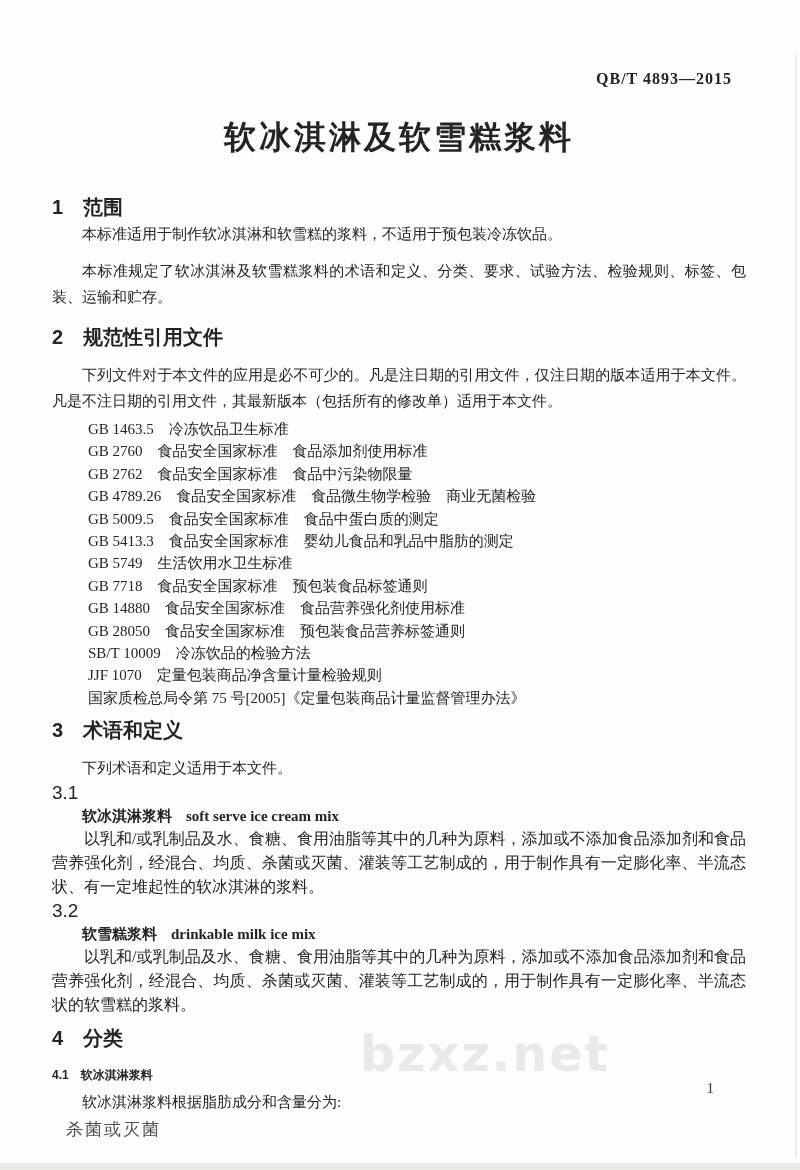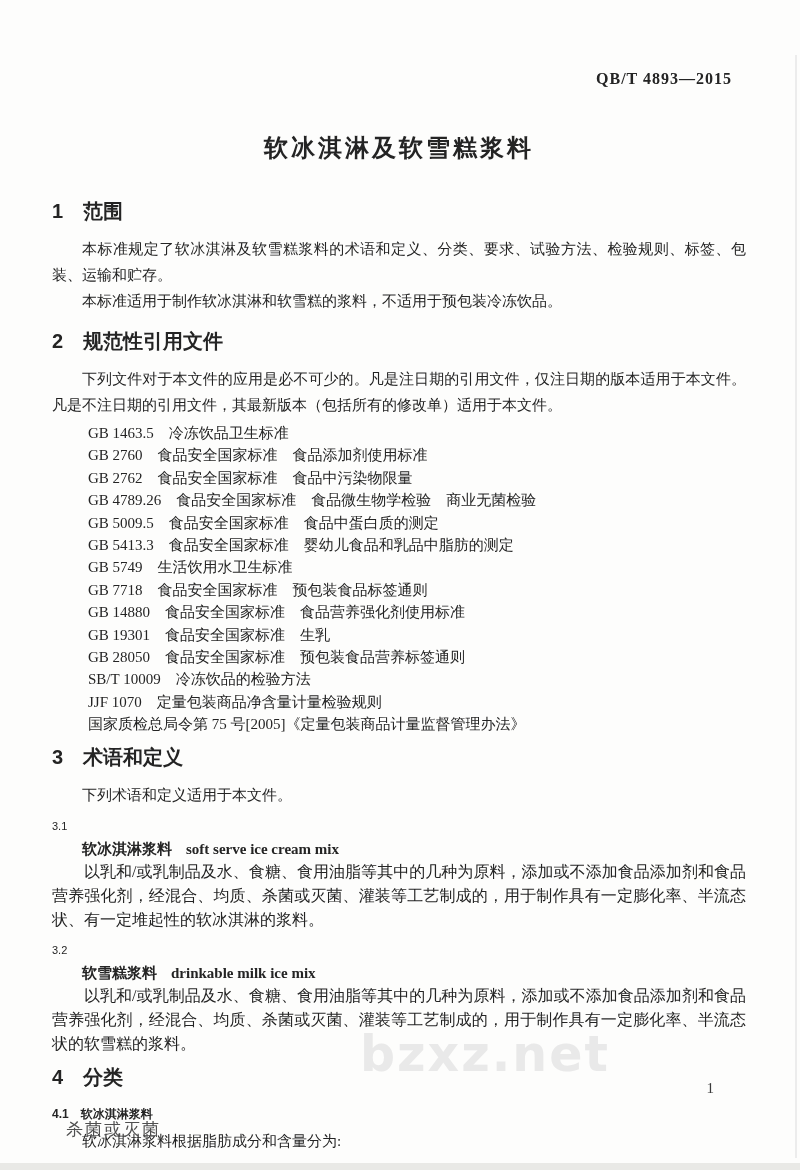--- a/index.html
+++ b/index.html
@@ -18,25 +18,25 @@
   .doc-number{
     padding-top:70px;
     text-align:right;
     font-family:"Liberation Serif","DejaVu Serif",serif;
     font-weight:bold;
     font-size:16px;
     letter-spacing:1px;
     padding-right:14px;
   }
   .doc-title{
-    margin-top:44px;
+    margin-top:28px;
     text-align:center;
     font-family:"Liberation Sans","DejaVu Sans",sans-serif;
     font-weight:bold;
-    font-size:24px;
+    font-size:32px;
     letter-spacing:3px;
   }
   .sec-heading{
     margin-top:34px;
     font-family:"Liberation Sans","DejaVu Sans",sans-serif;
     font-weight:bold;
     font-size:20px;
   }
   .sec-heading.tight{margin-top:14px;}
   .sec-heading.t3{margin-top:8px;}
@@ -48,22 +48,22 @@
   }
   .para.follow{margin-top:0;}
   .ref-list{
     margin-top:4px;
     padding-left:36px;
     font-size:15px;
     line-height:22.4px;
   }
   .ref-item{white-space:nowrap;}
   .term-num{
-    margin-top:6px;
-    font-size:11px;
+    margin-top:0;
+    font-size:19px;
     line-height:24px;
     font-family:"Liberation Sans","DejaVu Sans",sans-serif;
   }
   .term-head{
     padding-left:2em;
     font-size:15px;line-height:22px;
     font-weight:bold;
     font-family:"Liberation Sans","DejaVu Sans",sans-serif;
   }
   .term-head .en{
@@ -129,36 +129,35 @@
 
 <div class="page">
 
   <div class="content">
 
     <div class="doc-number">QB/T 4893—2015</div>
 
     <h1 class="doc-title">软冰淇淋及软雪糕浆料</h1>
 
     <div class="sec-heading">1　范围</div>
+    <p class="para follow">本标准适用于制作软冰淇淋和软雪糕的浆料，不适用于预包装冷冻饮品。</p>
     <p class="para">本标准规定了软冰淇淋及软雪糕浆料的术语和定义、分类、要求、试验方法、检验规则、标签、包装、运输和贮存。</p>
-    <p class="para follow">本标准适用于制作软冰淇淋和软雪糕的浆料，不适用于预包装冷冻饮品。</p>
 
     <div class="sec-heading tight">2　规范性引用文件</div>
     <p class="para">下列文件对于本文件的应用是必不可少的。凡是注日期的引用文件，仅注日期的版本适用于本文件。凡是不注日期的引用文件，其最新版本（包括所有的修改单）适用于本文件。</p>
     <div class="ref-list">
       <div class="ref-item">GB 1463.5　冷冻饮品卫生标准</div>
       <div class="ref-item">GB 2760　食品安全国家标准　食品添加剂使用标准</div>
       <div class="ref-item">GB 2762　食品安全国家标准　食品中污染物限量</div>
       <div class="ref-item">GB 4789.26　食品安全国家标准　食品微生物学检验　商业无菌检验</div>
       <div class="ref-item">GB 5009.5　食品安全国家标准　食品中蛋白质的测定</div>
       <div class="ref-item">GB 5413.3　食品安全国家标准　婴幼儿食品和乳品中脂肪的测定</div>
       <div class="ref-item">GB 5749　生活饮用水卫生标准</div>
       <div class="ref-item">GB 7718　食品安全国家标准　预包装食品标签通则</div>
       <div class="ref-item">GB 14880　食品安全国家标准　食品营养强化剂使用标准</div>
-      <div class="ref-item">GB 19301　食品安全国家标准　生乳</div>
       <div class="ref-item">GB 28050　食品安全国家标准　预包装食品营养标签通则</div>
       <div class="ref-item">SB/T 10009　冷冻饮品的检验方法</div>
       <div class="ref-item">JJF 1070　定量包装商品净含量计量检验规则</div>
       <div class="ref-item">国家质检总局令第 75 号[2005]《定量包装商品计量监督管理办法》</div>
     </div>
 
     <div class="sec-heading t3">3　术语和定义</div>
     <p class="para">下列术语和定义适用于本文件。</p>
 
     <div class="term-num">3.1</div>

